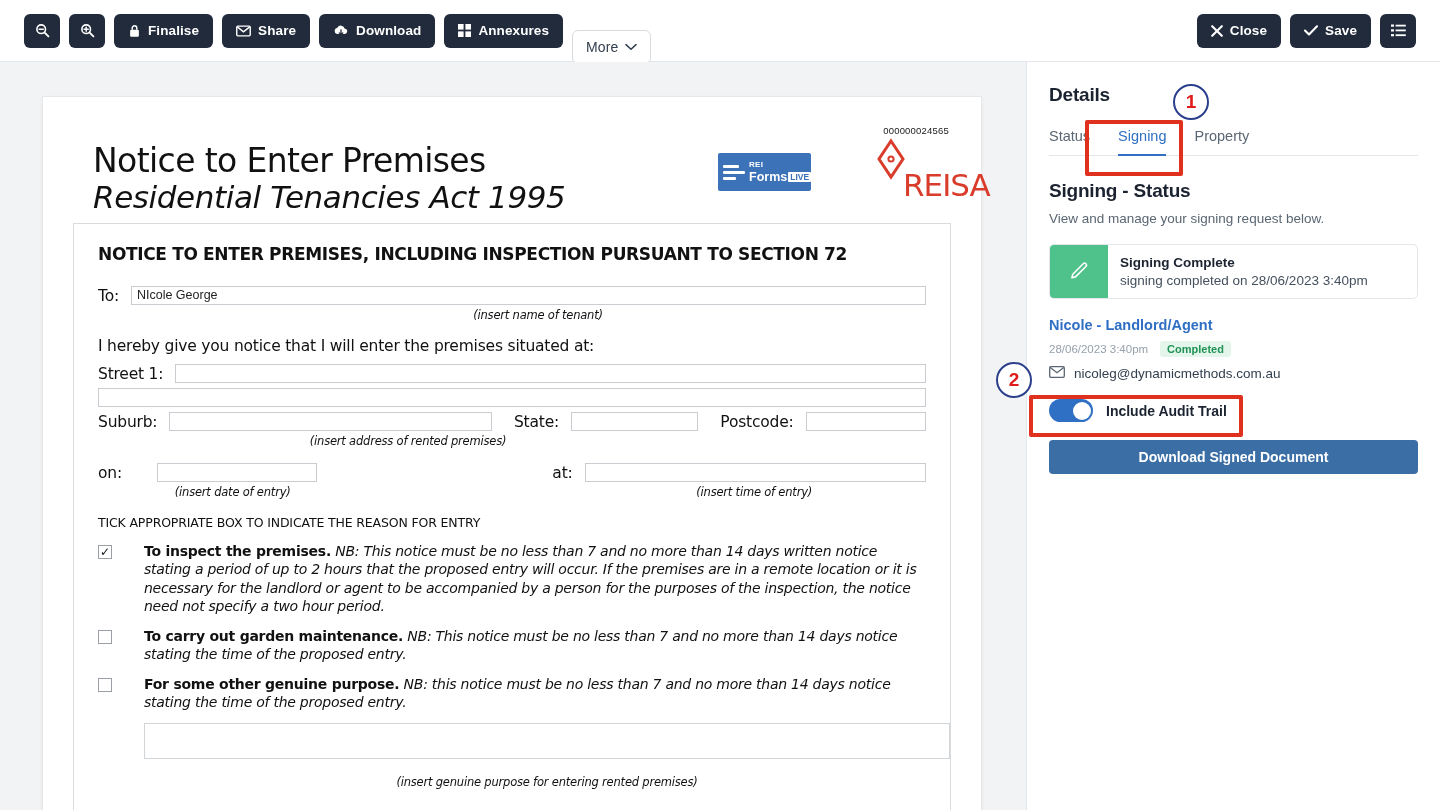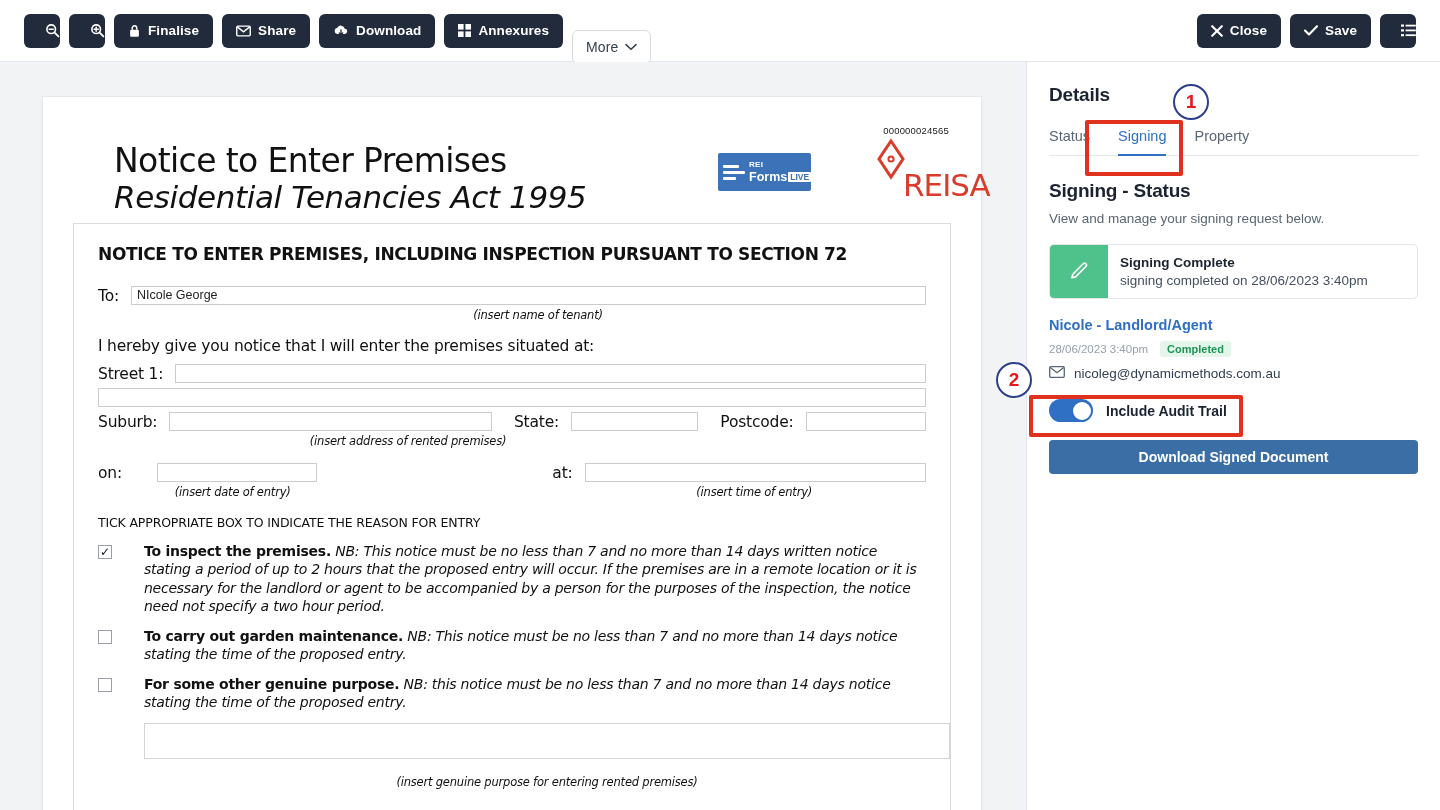--- a/index.html
+++ b/index.html
@@ -16,21 +16,21 @@
     width: 1440px; height: 62px;
     background: #ffffff;
     border-bottom: 1px solid #e3e6ea;
     display: flex; align-items: center;
     padding: 0 24px;
   }
   .tb-left { display: flex; align-items: center; gap: 9px; }
   .tb-right { margin-left: auto; display: flex; align-items: center; gap: 9px; }
 
   .btn {
-    display: inline-flex; align-items: center; justify-content: flex-end;
+    display: inline-flex; align-items: center; justify-content: center;
     gap: 7px;
     height: 34px; padding: 0 14px;
     background: #212b3b; color: #ffffff;
     border: none; border-radius: 6px;
     font-size: 13.5px; font-weight: 700;
     font-family: "Liberation Sans", sans-serif;
     cursor: pointer; white-space: nowrap;
     letter-spacing: .1px;
   }
   .btn.icon-only { width: 36px; padding: 0; }
@@ -59,21 +59,21 @@
 
   
   .doc-head { position: relative; height: 98px; }
   .doc-num {
     position: absolute; right: 2px; top: 0;
     font-size: 9.5px; color: #1a1a1a;
     font-family: "Liberation Sans", sans-serif;
     letter-spacing: .2px;
   }
   .doc-title {
-    position: absolute; left: 41px; top: 18px;
+    position: absolute; left: 20px; top: 18px;
     font-family: "DejaVu Sans", sans-serif;
     font-size: 33px; font-weight: 400; color: #111;
     line-height: 1.12; letter-spacing: -.6px;
   }
   .doc-subtitle {
     font-style: italic; font-size: 31px; letter-spacing: -.4px;
   }
   .logo-rei {
     position: absolute; left: 645px; top: 28px;
     width: 93px; height: 38px;

